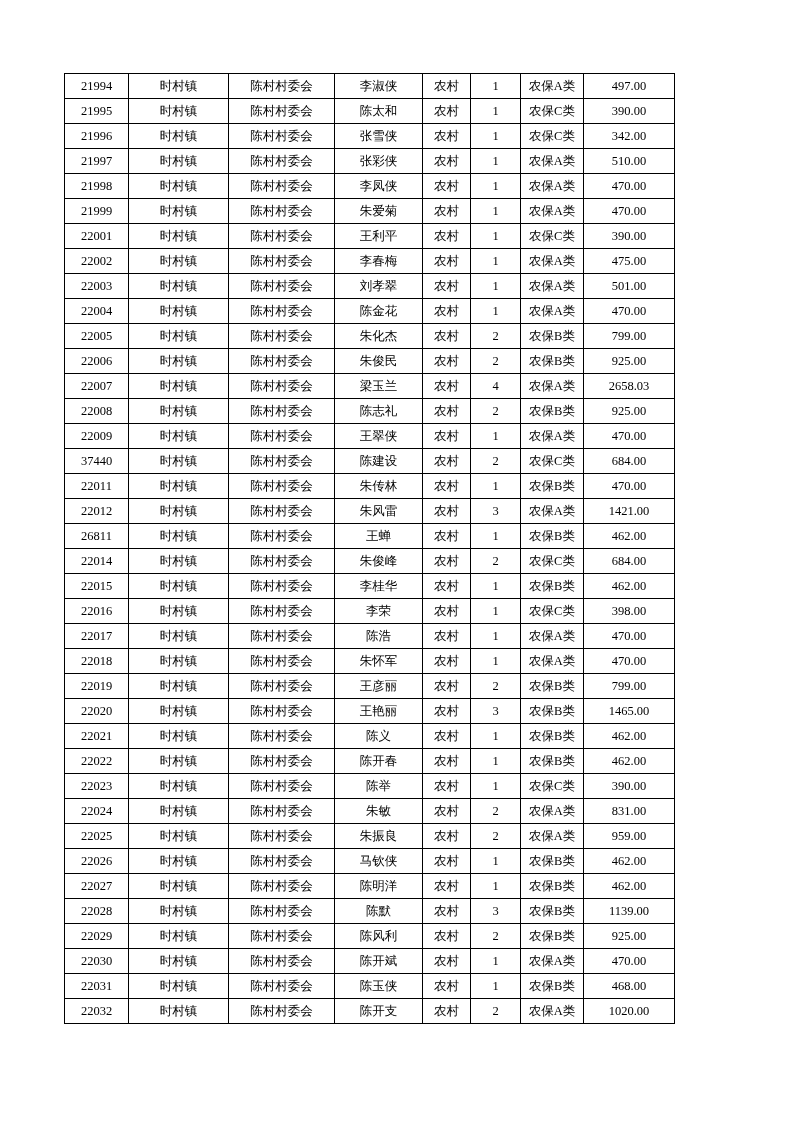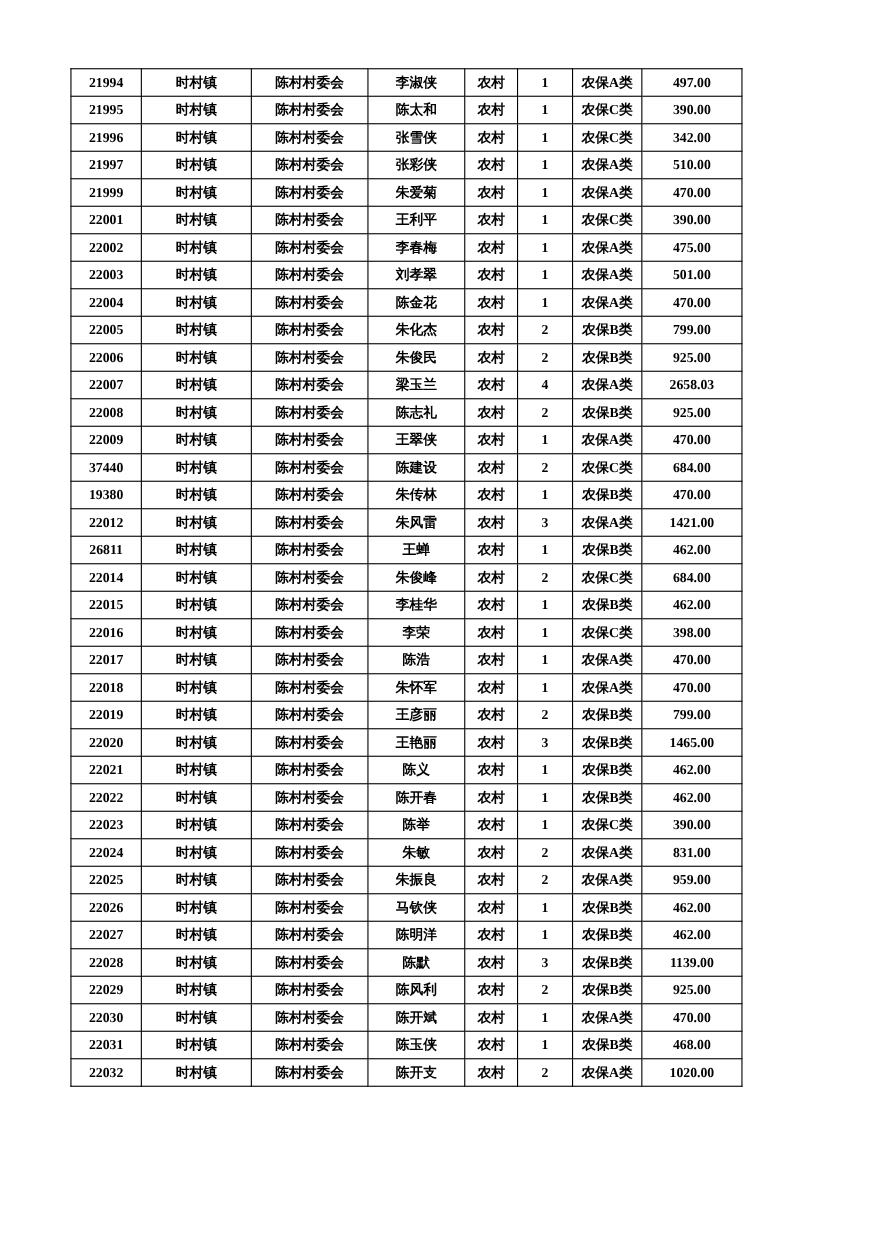--- a/index.html
+++ b/index.html
@@ -19,24 +19,23 @@
     position: absolute;
     left: 0;
     top: 0;
     width: 793px;
     height: 1122px;
     background: #ffffff;
   }
   table.sheet-table {
     position: absolute;
     left: 64px;
-    top: 62px;
+    top: 73px;
     border-collapse: collapse;
     table-layout: fixed;
-    font-weight: bold;
   }
   table.sheet-table td {
     border: 1px solid #000000;
     height: 24px;
     text-align: center;
     vertical-align: middle;
     font-size: 12.5px;
     line-height: 24px;
     padding: 0 2px;
     white-space: nowrap;
@@ -101,20 +100,30 @@
           <td>21997</td>
           <td>时村镇</td>
           <td>陈村村委会</td>
           <td>张彩侠</td>
           <td>农村</td>
           <td>1</td>
           <td>农保A类</td>
           <td>510.00</td>
         </tr>
         <tr>
+          <td>21998</td>
+          <td>时村镇</td>
+          <td>陈村村委会</td>
+          <td>李凤侠</td>
+          <td>农村</td>
+          <td>1</td>
+          <td>农保A类</td>
+          <td>470.00</td>
+        </tr>
+        <tr>
           <td>21999</td>
           <td>时村镇</td>
           <td>陈村村委会</td>
           <td>朱爱菊</td>
           <td>农村</td>
           <td>1</td>
           <td>农保A类</td>
           <td>470.00</td>
         </tr>
         <tr>
@@ -211,21 +220,21 @@
           <td>37440</td>
           <td>时村镇</td>
           <td>陈村村委会</td>
           <td>陈建设</td>
           <td>农村</td>
           <td>2</td>
           <td>农保C类</td>
           <td>684.00</td>
         </tr>
         <tr>
-          <td>19380</td>
+          <td>22011</td>
           <td>时村镇</td>
           <td>陈村村委会</td>
           <td>朱传林</td>
           <td>农村</td>
           <td>1</td>
           <td>农保B类</td>
           <td>470.00</td>
         </tr>
         <tr>
           <td>22012</td>

